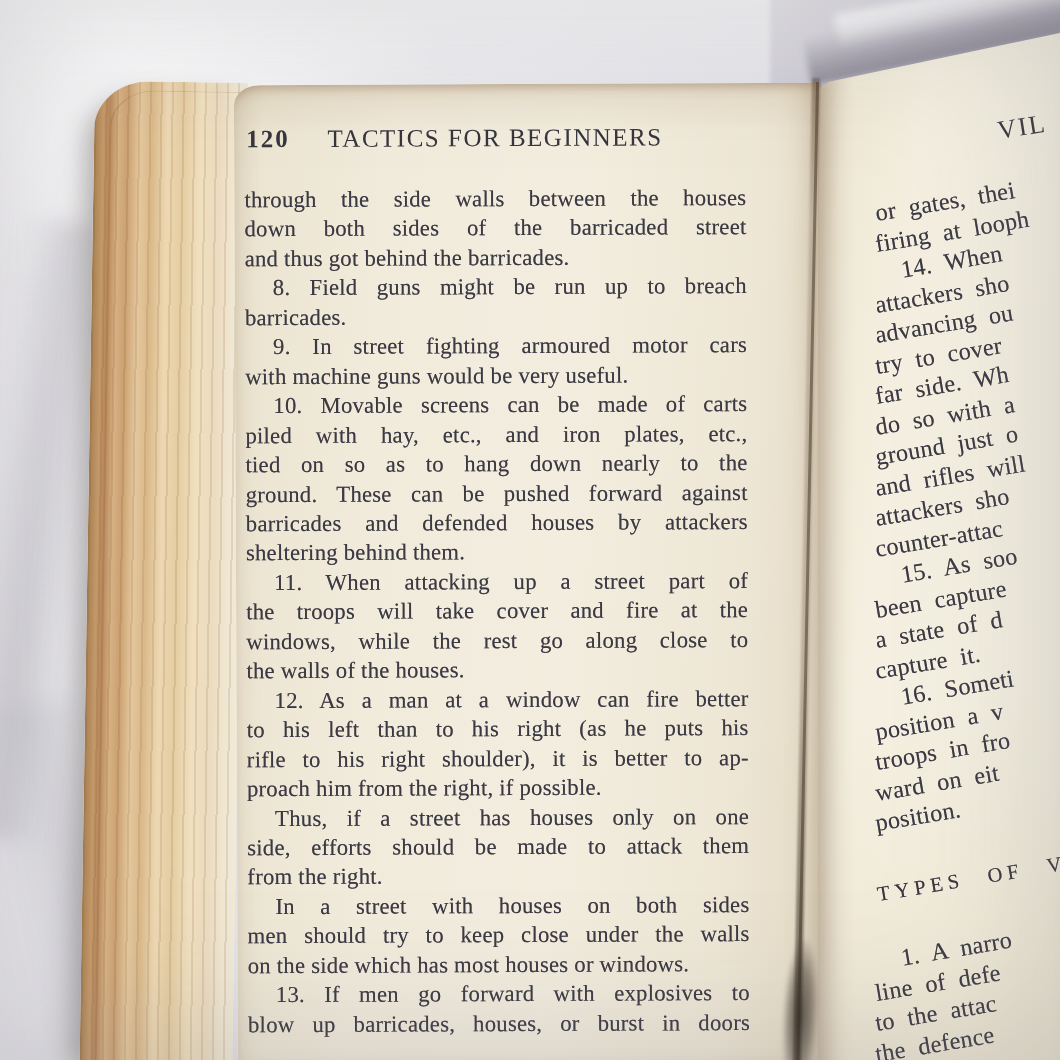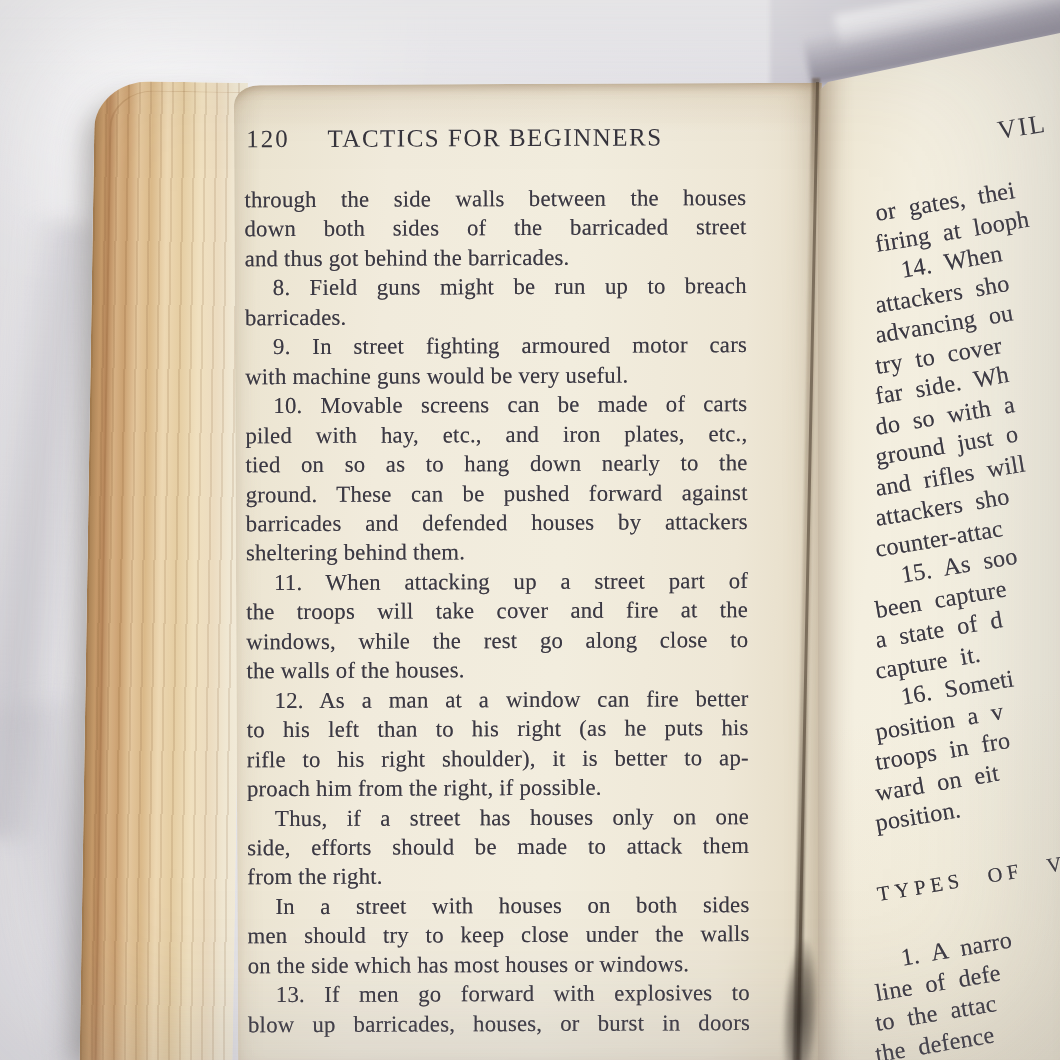--- a/index.html
+++ b/index.html
@@ -43,21 +43,21 @@
     transform:rotate(-.25deg);border-top-left-radius:26px 20px;
     background:
       linear-gradient(180deg,rgba(185,150,105,.16) 0%,rgba(255,255,255,0) 5%),
       linear-gradient(93deg,#e3dbc6 0%,#ece5d2 5%,#f1ebdc 25%,#f2edde 55%,#eee7d6 82%,#e6ddc8 95%,#dcd2ba 100%);
     box-shadow:inset 0 9px 12px -8px rgba(140,110,75,.55),
                inset -26px 0 30px -18px rgba(120,95,70,.38),
                inset 18px 0 26px -20px rgba(150,120,85,.28);}
   .left-text{position:absolute;left:10px;top:38px;width:502px;color:#3b3944;}
   .left-running-head{position:relative;height:32px;line-height:32px;font-size:25px;
     letter-spacing:1.5px;color:#36343c;text-align:center;margin-bottom:30px;}
-  .left-running-head .pageno{position:absolute;left:2px;top:0;letter-spacing:2px;}
+  .left-running-head .pageno{position:absolute;left:2px;top:0;letter-spacing:2px;font-weight:bold;}
   .left-body{font-size:22.8px;}
   .lline{line-height:29.45px;white-space:nowrap;letter-spacing:.2px;
     text-align:justify;text-align-last:justify;text-shadow:0 0 .4px rgba(60,55,60,.55);}
   .lline.ind{text-indent:28px;}
   .lline.pend{text-align-last:left;}
 
   
   .right-page-clip{left:818px;top:0;width:242px;height:1075px;overflow:hidden;
     clip-path:polygon(0 92px,10px 82px,242px 33px,242px 1075px,0 1075px);
     background:

